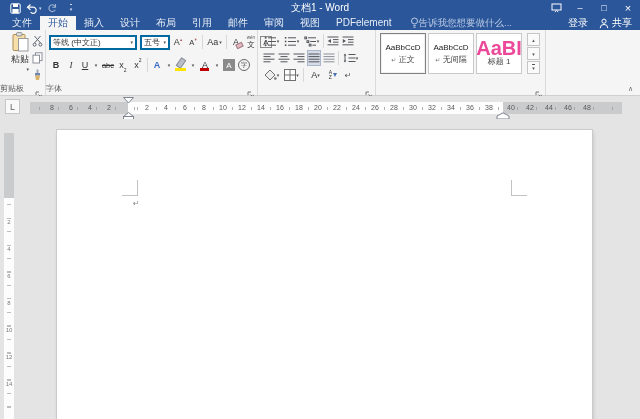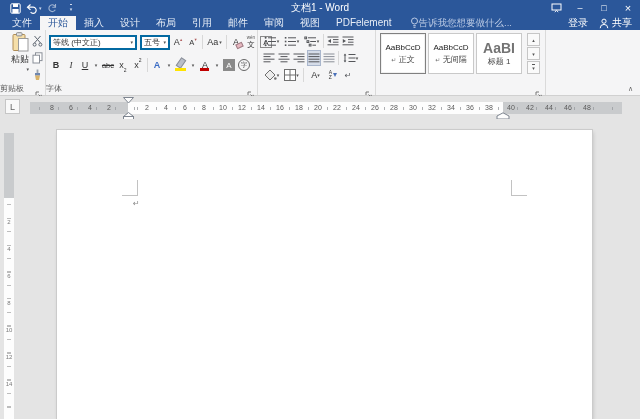--- a/index.html
+++ b/index.html
@@ -77,21 +77,21 @@
   .ic.sel { background:#d5dce8; border:1px solid #a9b6cc; }
   .sortstk { display:flex; flex-direction:column; line-height:1; font-size:5px; color:#333; }
   .sarr { width:0; height:0; border-left:2.5px solid transparent; border-right:2.5px solid transparent; border-top:4px solid #4a70b8; margin-left:1px; }
 
   
   .g-styles { width:170px; }
   .gallery { position:absolute; left:4px; top:3px; display:flex; gap:2px; }
   .scard { width:46px; height:41px; background:#fff; border:1px solid #c9c9c9; display:flex; flex-direction:column; align-items:center; justify-content:center; overflow:hidden; }
   .scard.sel { border:1px solid #808080; box-shadow:0 0 0 1px #f0f0f0 inset; }
   .sprev { font-size:8px; color:#222; line-height:13px; white-space:nowrap; }
-  .sprev.big { font-size:14px; font-weight:bold; color:#737373; line-height:16px; }
+  .sprev.big { font-size:20px; font-weight:bold; color:#ec4899; line-height:16px; }
   .sname { font-size:8px; color:#444; line-height:11px; white-space:nowrap; }
   .sname .mk { font-size:6px; color:#777; }
   .scol { position:absolute; left:151px; top:3px; display:flex; flex-direction:column; gap:1px; }
   .sbtn { width:13px; height:13px; border:1px solid #c6c6c6; background:#fafafa; font-size:5px; color:#555; display:flex; align-items:center; justify-content:center; }
   .sbtn.more span { border-top:1px solid #555; padding-top:0px; }
 
   
   .g-edit { width:46px; border-right:none; }
   .editbtn { position:absolute; left:6px; top:5px; width:34px; display:flex; flex-direction:column; align-items:center; }
   .editbtn .lbl { font-size:9px; color:#333; margin-top:2px; }

